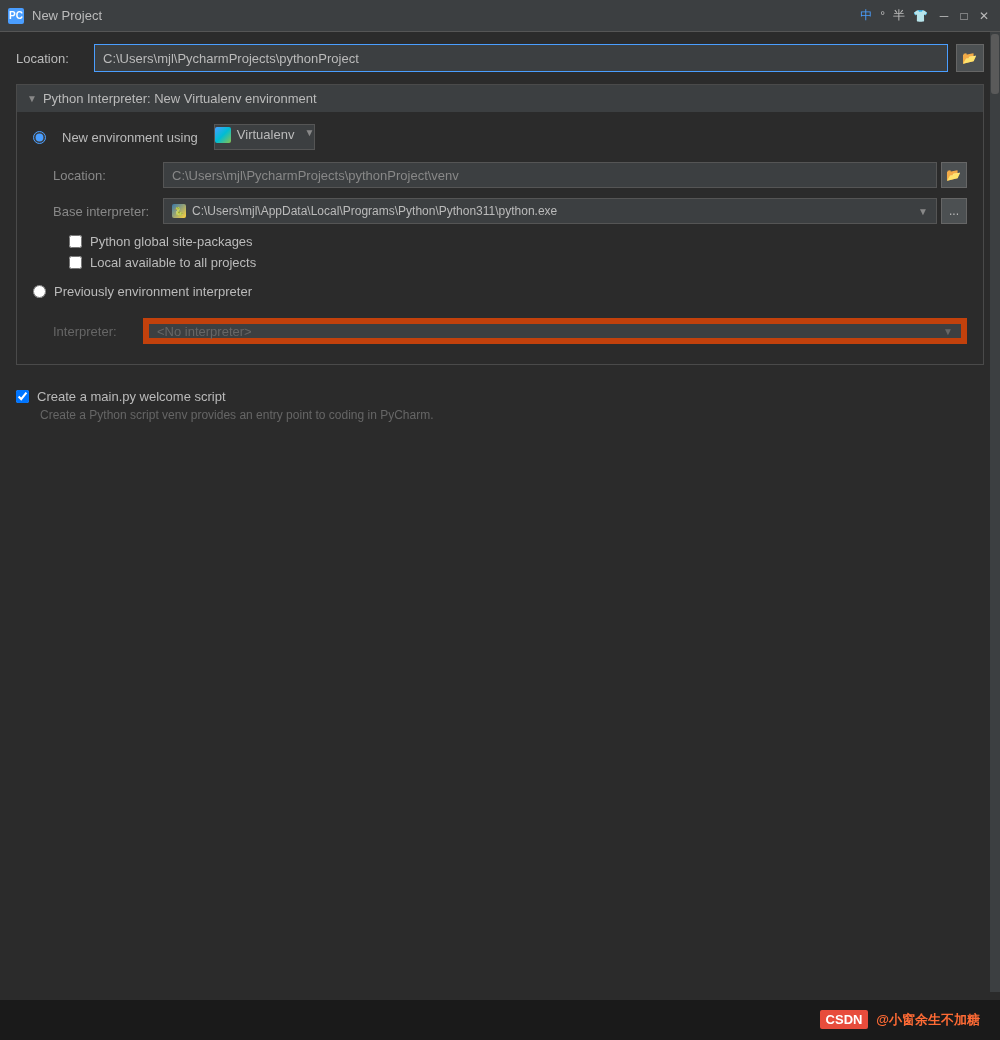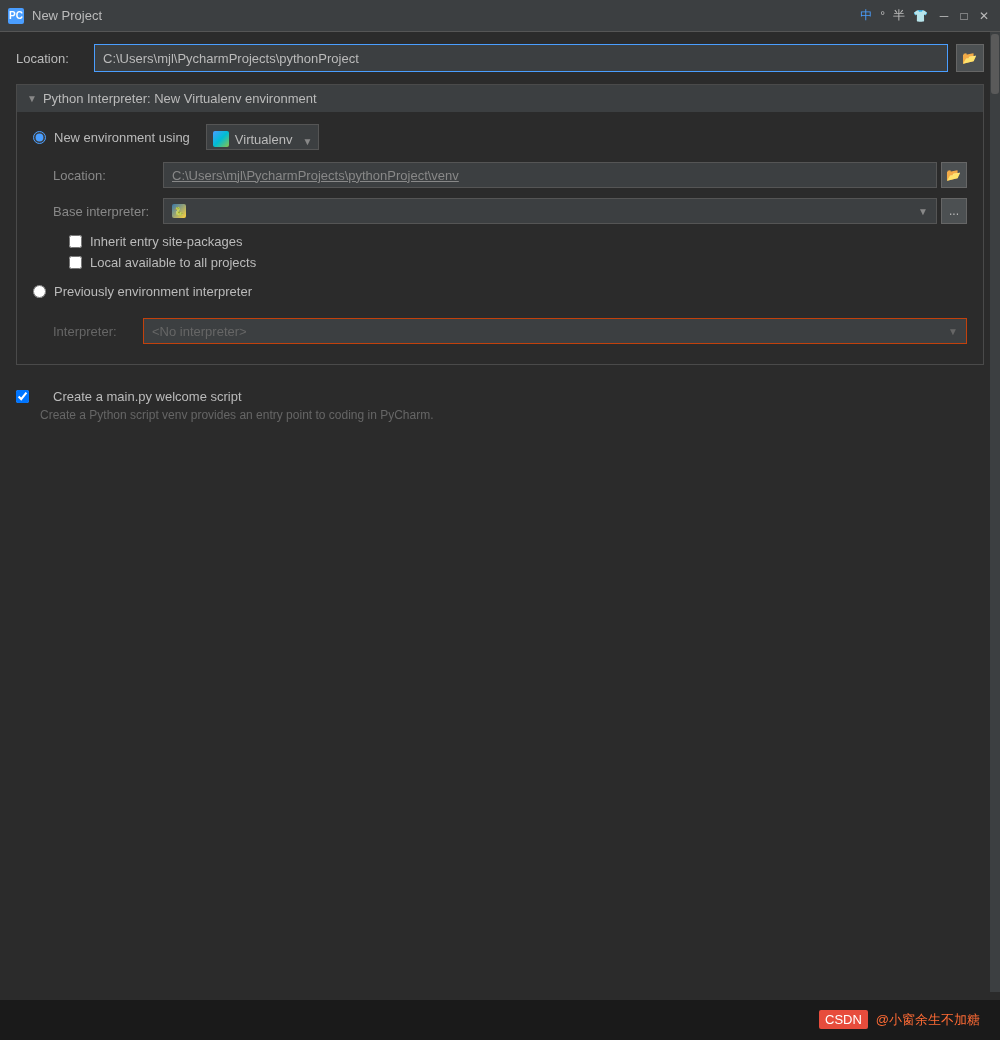--- a/index.html
+++ b/index.html
@@ -248,21 +248,21 @@
       margin-top: 19px;
     }
     .interpreter-label {
       min-width: 90px;
       color: #666;
       font-size: 13px;
     }
     .interpreter-select {
       flex: 1;
       background: #3c3f41;
-      border: 1px solid #c2410c;
+      border: 6px solid #c2410c;
       color: #666;
       padding: 3px 8px;
       font-size: 13px;
       height: 26px;
       display: flex;
       align-items: center;
       cursor: pointer;
     }
     .interpreter-select .select-arrow {
       margin-left: auto;
@@ -270,21 +270,21 @@
       font-size: 10px;
     }
 
     
     .create-script-section {
       padding: 12px 0;
     }
     .create-script-row {
       display: flex;
       align-items: center;
-      gap: 24px;
+      gap: 8px;
       margin-bottom: 4px;
     }
     .create-script-desc {
       font-size: 12px;
       color: #666;
       margin-left: 24px;
     }
 
     
     .bottom-area {
@@ -295,21 +295,21 @@
       height: 40px;
       background: #1a1a1a;
       display: flex;
       align-items: center;
       justify-content: flex-end;
       padding: 0 20px;
     }
     .watermark {
       color: #ff6b35;
       font-size: 14px;
-      font-weight: normal;
+      font-weight: bold;
     }
 
     
     .right-scrollbar {
       position: absolute;
       right: 0;
       top: 32px;
       width: 10px;
       height: 960px;
       background: #3c3f41;
@@ -354,57 +354,58 @@
 
   <div class="section-panel">
     <div class="section-header">
       <span class="arrow">▼</span>
       <span>Python Interpreter: New Virtualenv environment</span>
     </div>
 
     <div class="section-body">
 
       <div class="env-type-row">
-        <label class="radio-option" style="margin-bottom:0;">
+        <label class="radio-option" style="margin-bottom:0;gap:8px;">
           <input type="radio" name="interpreter-type" checked="" style="">
           <span class="radio-label">New environment using</span>
         </label>
-        <div style="display:flex; align-items:flex-end; margin-left:8px; background:#3c3f41; border:1px solid #555; padding:2px 6px; height:26px; cursor:pointer; gap:6px;">
+        <div style="display:flex; align-items:flex-start; margin-left:8px; background:#3c3f41; border:1px solid #555; padding:2px 0; height:26px; cursor:pointer; gap:6px;">
           <div class="virtualenv-icon" style="width:16px;height:16px;background:linear-gradient(135deg,#4a9eff 0%,#00bcd4 50%,#8bc34a 100%);border-radius:2px;"></div>
           <span style="color:#bbbbbb; font-size:13px;">Virtualenv</span>
           <span style="color:#888; font-size:10px; margin-left:4px;">▼</span>
         </div>
       </div>
 
       <div class="form-row">
         <span class="form-label">Location:</span>
         <div class="form-input-with-btn">
-          <input class="form-input" type="text" style="color: rgb(136, 136, 136); text-decoration: underline;" value="C:\Users\mjl\PycharmProjects\pythonProject\venv">
+          <input class="form-input" type="text" style="color: rgb(136, 136, 136);" value="C:\Users\mjl\PycharmProjects\pythonProject\venv">
           <button class="small-btn">
             <span>📂</span>
           </button>
         </div>
       </div>
 
       <div class="form-row">
         <span class="form-label">Base interpreter:</span>
         <div class="form-input-with-btn">
           <div class="form-select">
             <span class="py-icon">🐍</span>
+            <span style="font-size:12px; color:#bbbbbb;">C:\Users\mjl\AppData\Local\Programs\Python\Python311\python.exe</span>
             <span class="select-arrow">▼</span>
           </div>
           <button class="small-btn">
             <span>...</span>
           </button>
         </div>
       </div>
 
       <label class="checkbox-row">
         <input type="checkbox" style="">
-        <span class="checkbox-label">Inherit entry site-packages</span>
+        <span class="checkbox-label">Python global site-packages</span>
       </label>
       <label class="checkbox-row">
         <input type="checkbox" style="">
         <span class="checkbox-label">Local available to all projects</span>
       </label>
 
       <div class="prev-config-section">
         <label class="radio-option">
           <input type="radio" name="interpreter-type" style="">
           <span class="radio-label">Previously environment interpreter</span>

